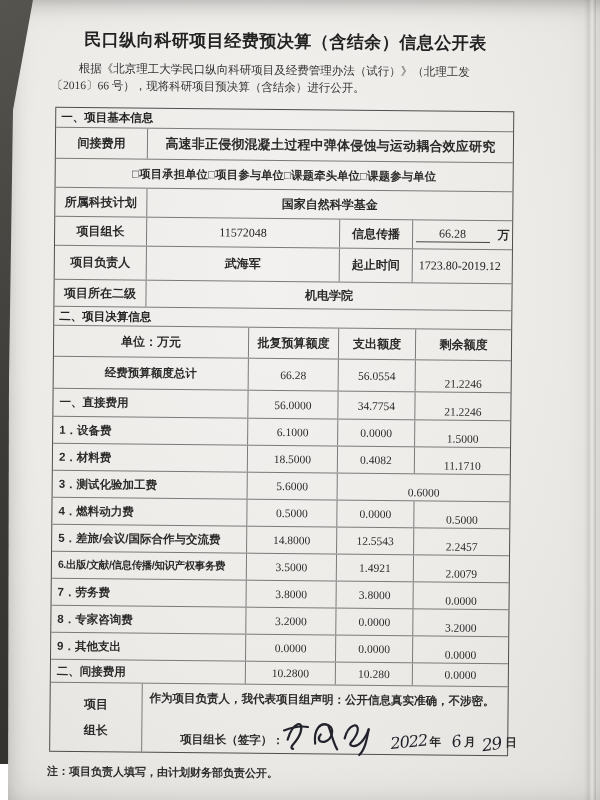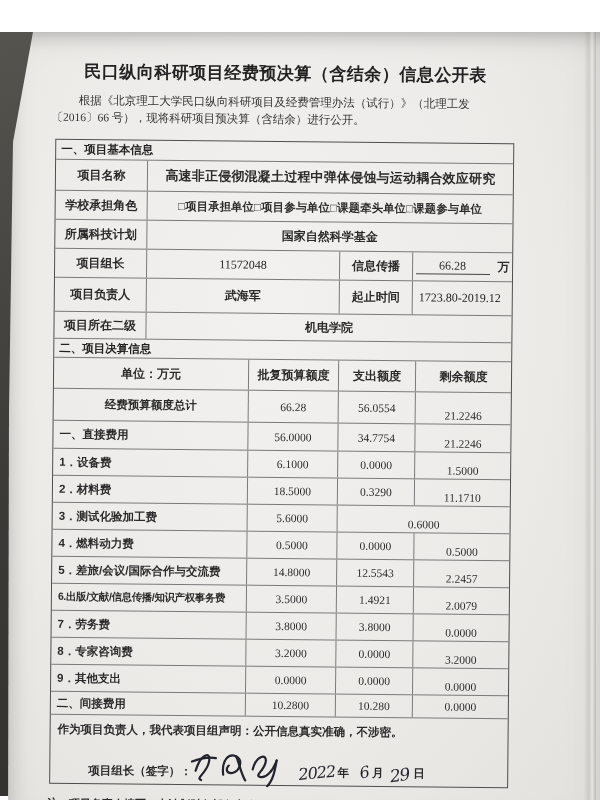--- a/index.html
+++ b/index.html
@@ -1,18 +1,18 @@
 <!DOCTYPE html>
 <html><head>
 <meta charset="utf-8">
 <style>
   html,body{margin:0;padding:0;}
   body{width:600px;height:800px;overflow:hidden;font-family:"Liberation Sans",sans-serif;}
   .photo{position:relative;width:600px;height:764px;
-    background:linear-gradient(160deg,#56544f 0%,#3c3b37 45%,#2e2d2a 100%);margin-top:32px;}
+    background:linear-gradient(160deg,#56544f 0%,#3c3b37 45%,#2e2d2a 100%);}
   .paper{position:absolute;left:0;top:0;width:600px;height:800px;
     clip-path:polygon(33px 0,600px 0,600px 800px,8px 800px,9px 380px,13px 110px);
     background:radial-gradient(ellipse at 45% 35%,#f2f1ef 0%,#edebe8 55%,#e2e0dc 100%);
     box-shadow:inset 0 0 40px rgba(0,0,0,.08),inset 16px 0 26px -14px rgba(0,0,0,.30),inset 0 12px 22px -12px rgba(0,0,0,.22);}
   .edgeband{position:absolute;right:4px;top:0;bottom:0;width:12px;pointer-events:none;
     background:linear-gradient(90deg,rgba(0,0,0,0),rgba(110,106,99,.16) 40%,rgba(255,255,255,.28) 68%,rgba(85,83,78,.22));}
   .content{position:absolute;left:55px;top:0;width:459px;transform:rotate(.55deg);transform-origin:230px 140px;color:#2b2b2b;}
 
   .title{margin:30px 0 0;text-align:center;font-size:17px;font-weight:700;letter-spacing:.5px;color:#222;}
   .intro{margin:9px 0 0;font-family:"Liberation Serif",serif;font-size:11.5px;line-height:17px;color:#333;}
@@ -79,26 +79,25 @@
         <span class="l2">〔2016〕66 号），现将科研项目预决算（含结余）进行公开。</span>
       </p>
 
       <div class="tbl">
 
         <div class="row r-sec">
           <div class="cell w-bwide sechead">一、项目基本信息</div>
         </div>
 
         <div class="row r-name">
-          <div class="cell w-blabel ctr lab">项目名称</div>
+          <div class="cell w-blabel ctr lab">间接费用</div>
           <div class="cell w-bwide ctr pname">高速非正侵彻混凝土过程中弹体侵蚀与运动耦合效应研究</div>
         </div>
 
         <div class="row r-role">
-          <div class="cell w-blabel ctr lab">学校承担角色</div>
           <div class="cell w-bwide ctr role">□项目承担单位□项目参与单位□课题牵头单位□课题参与单位</div>
         </div>
 
         <div class="row r-prog">
           <div class="cell w-blabel ctr lab">所属科技计划</div>
           <div class="cell w-bwide ctr val">国家自然科学基金</div>
         </div>
 
         <div class="row r-num">
           <div class="cell w-blabel ctr lab">项目组长</div>
@@ -150,21 +149,21 @@
         <div class="row r-item">
           <div class="cell w-dlabel lft rowlab">1．设备费</div>
           <div class="cell w-dbud ctr money">6.1000</div>
           <div class="cell w-dspe ctr money">0.0000</div>
           <div class="cell w-drem ctr money c-remain">1.5000</div>
         </div>
 
         <div class="row r-item">
           <div class="cell w-dlabel lft rowlab">2．材料费</div>
           <div class="cell w-dbud ctr money">18.5000</div>
-          <div class="cell w-dspe ctr money">0.3290</div>
+          <div class="cell w-dspe ctr money">0.4082</div>
           <div class="cell w-drem ctr money c-remain">11.1710</div>
         </div>
 
         <div class="row r-item">
           <div class="cell w-dlabel lft rowlab">3．测试化验加工费</div>
           <div class="cell w-dbud ctr money">5.6000</div>
           <div class="cell w-drem ctr money c-remain">0.6000</div>
         </div>
 
         <div class="row r-item">
@@ -210,20 +209,24 @@
         </div>
 
         <div class="row r-indirect">
           <div class="cell w-dlabel lft rowlab">二、间接费用</div>
           <div class="cell w-dbud ctr money">10.2800</div>
           <div class="cell w-dspe ctr money">10.280</div>
           <div class="cell w-drem ctr money">0.0000</div>
         </div>
 
         <div class="row r-sign">
+          <div class="cell w-blabel ctr signlab">
+            <span>项目</span>
+            <span>组长</span>
+          </div>
           <div class="cell w-bwide signbody">
             <div class="statement">作为项目负责人，我代表项目组声明：公开信息真实准确，不涉密。</div>
             <div class="signline">
               <span class="plabel">项目组长（签字）：</span>
               <svg class="sigsvg" viewBox="0 0 100 50" aria-label="武海军">
                 <g fill="none" stroke="#23232d" stroke-width="2.4" stroke-linecap="round">
                   <path d="M8 30 C14 10 26 8 22 22 C19 33 8 38 14 40"></path>
                   <path d="M4 20 C14 16 24 15 30 16"></path>
                   <path d="M38 34 C36 18 44 10 52 14 C60 18 56 30 48 32 C42 33 40 28 44 24"></path>
                   <path d="M52 14 C56 24 58 34 62 40"></path>

